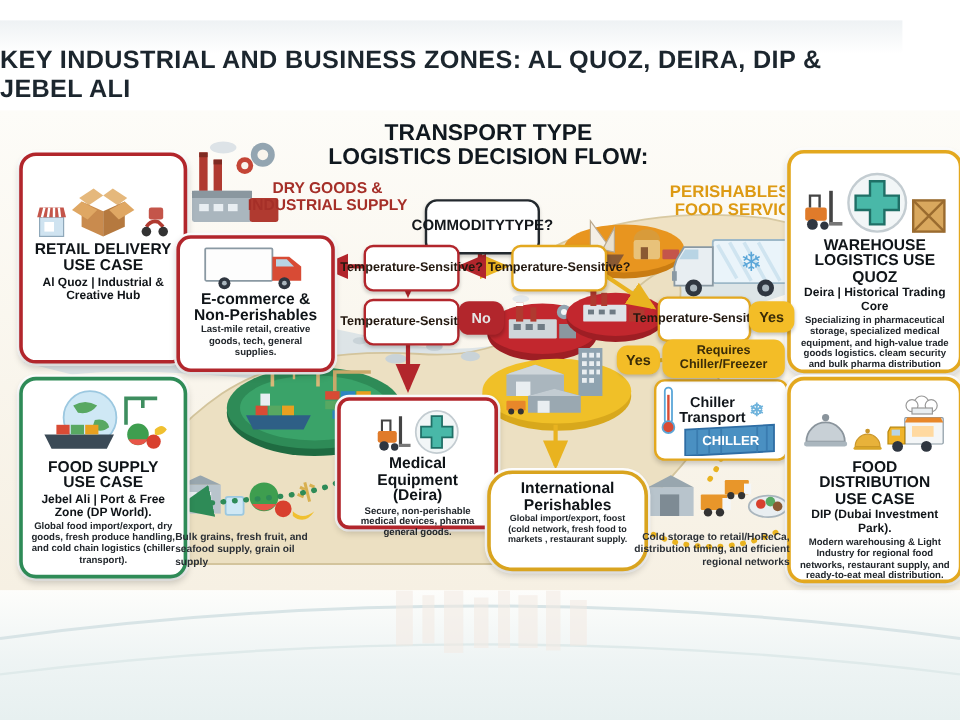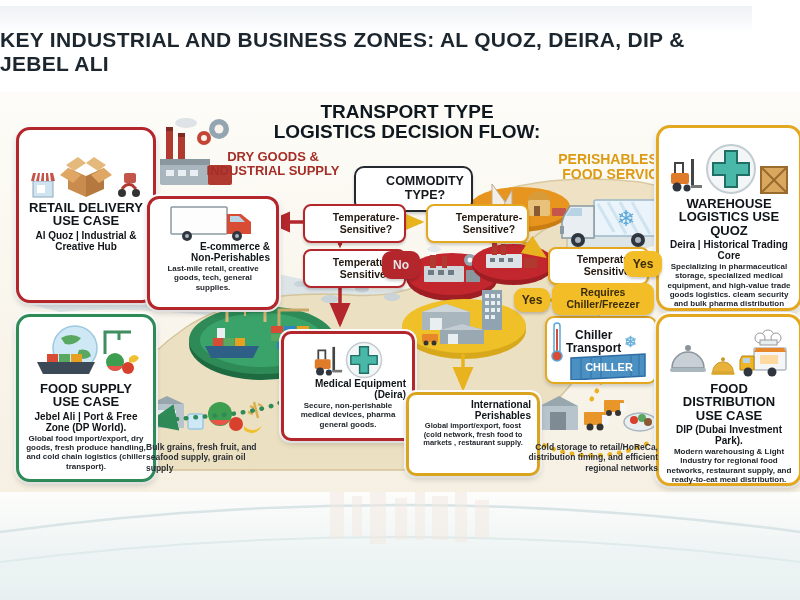--- a/index.html
+++ b/index.html
@@ -1,61 +1,61 @@
 <!DOCTYPE html>
 <html><head>
 <meta charset="utf-8">
 <style>
   html,body{margin:0;padding:0;background:#fff;}
   .stage{position:relative;width:800px;height:600px;overflow:hidden;
          font-family:"Liberation Sans",sans-serif;background:#fff;}
   .abs{position:absolute;}
 
   
-  .banner{left:0;top:6px;width:752px;height:92px;
+  .banner{left:0;top:17px;width:752px;height:92px;
           background:linear-gradient(180deg,#eef2f4 0%,#ffffff 30%,#ffffff 100%);
           border-bottom:1px solid #dfe6ea;display:flex;align-items:center;justify-content:center;}
   .banner h1{margin:0;font-size:21px;letter-spacing:.3px;color:#1c262e;font-weight:700;}
 
   
   .panel{left:0;top:92px;width:800px;height:400px;
          background:linear-gradient(180deg,#fdfcf8,#f6f0e3);}
   .layer{position:absolute;left:0;top:0;}
 
   .flow-head{left:252px;top:10px;width:310px;text-align:center;color:#10181f;z-index:4;}
   .flow-head span{display:block;font-weight:700;font-size:19px;line-height:1.05;}
 
   .branch-label{z-index:4;text-align:center;font-weight:700;}
   .branch-label span{display:block;line-height:1.05;}
   .dryg{left:203px;top:58px;width:140px;font-size:13px;color:#a52f28;}
   .peri{left:545px;top:60px;width:140px;font-size:14px;color:#dd9a13;}
 
   .qbox{position:absolute;background:#fff;border-radius:8px;z-index:4;
-        display:flex;flex-direction:column;align-items:center;justify-content:center;
-        font-weight:700;box-shadow:0 2px 3px rgba(0,0,0,.18);padding-left:23px;}
+        display:flex;flex-direction:row;align-items:center;justify-content:center;
+        font-weight:700;box-shadow:0 2px 3px rgba(0,0,0,.18);}
   .qbox span{display:block;line-height:1.1;}
   .commodity{border:2.5px solid #23292e;font-size:12.5px;color:#14181c;border-radius:10px;}
   .temp-red{border:2px solid #b2262c;font-size:10.5px;color:#23180f;}
   .temp-gold{border:2px solid #e3a81f;font-size:10.5px;color:#23180f;}
 
   .pill{position:absolute;z-index:5;border-radius:9px;display:flex;align-items:center;justify-content:center;
         font-weight:700;box-shadow:0 2px 3px rgba(0,0,0,.2);}
   .pill-red{background:#b2262c;color:#e5e5e5;font-size:12px;}
   .pill-gold{background:#f3bd27;color:#3a2c08;font-size:12px;}
   .pill-gold2{background:#f3bd27;color:#3a2c08;font-size:10.5px;text-align:center;line-height:1.1;flex-direction:column;}
 
   .ucase{position:absolute;background:#fff;border-radius:14px;z-index:4;padding:5px 6px;
          text-align:center;box-shadow:0 3px 6px rgba(0,0,0,.18),0 0 0 2px #ffffff;}
   .uc-title{font-weight:700;font-size:13px;line-height:1.03;color:#0f1418;margin-top:2px;}
   .uc-title span{display:block;}
   .uc-sub{font-weight:700;font-size:10px;color:#101418;margin-top:2px;line-height:1.1;}
   .uc-desc{font-size:8px;color:#22272c;line-height:1.16;margin-top:1px;font-weight:600;}
   .icon-row{display:flex;align-items:flex-end;justify-content:center;gap:2px;}
 
-  .mini-title{font-weight:700;font-size:10px;line-height:1.05;color:#0f1418;text-align:right;}
+  .mini-title{font-weight:700;font-size:13px;line-height:1.05;color:#0f1418;}
   .mini-title span{display:block;}
 
   .chillbox{position:absolute;background:#fff;border:2px solid #e3a81f;border-radius:9px;z-index:4;
             box-shadow:0 2px 4px rgba(0,0,0,.18);}
   .chill-row{display:flex;align-items:center;gap:3px;padding:3px 4px 0 4px;}
   .chill-title{font-weight:700;font-size:12px;line-height:1.05;color:#10151a;text-align:center;}
   .chill-title span{display:block;}
   .snow{color:#6fb3dc;font-size:15px;font-weight:700;}
 
   .caption{position:absolute;z-index:4;font-size:8.5px;font-weight:700;color:#2a2f35;line-height:1.22;}
@@ -444,21 +444,21 @@
           <path d="M20,8 L32,8 L32,20 L44,20 L44,32 L32,32 L32,44 L20,44 L20,32 L8,32 L8,20 L20,20 Z" fill="#49b8a8" stroke="#1f6f66" stroke-width="2"></path>
         </svg>
       </div>
       <div class="mini-title">
         <span>Medical Equipment</span>
         <span>(Deira)</span>
       </div>
       <div class="uc-desc">Secure, non-perishable medical devices, pharma general goods.</div>
     </div>
 
-    <div class="ucase" style="left:406px;top:300px;width:116px;height:68px;border:3px solid #d9a41f;border-radius:10px">
+    <div class="ucase" style="left:406px;top:300px;width:116px;height:68px;border:3px solid #d9a41f;border-radius:21px">
       <div class="mini-title">
         <span>International</span>
         <span>Perishables</span>
       </div>
       <div class="uc-desc" style="font-size:7.5px">Global import/export, foost (cold network, fresh food to markets , restaurant supply.</div>
     </div>
 
     <div class="ucase" style="left:656px;top:222px;width:128px;height:156px;border:3px solid #e3a81f">
       <div class="icon-row" style="height:58px">
         <svg width="40" height="40" viewBox="0 0 40 40">

